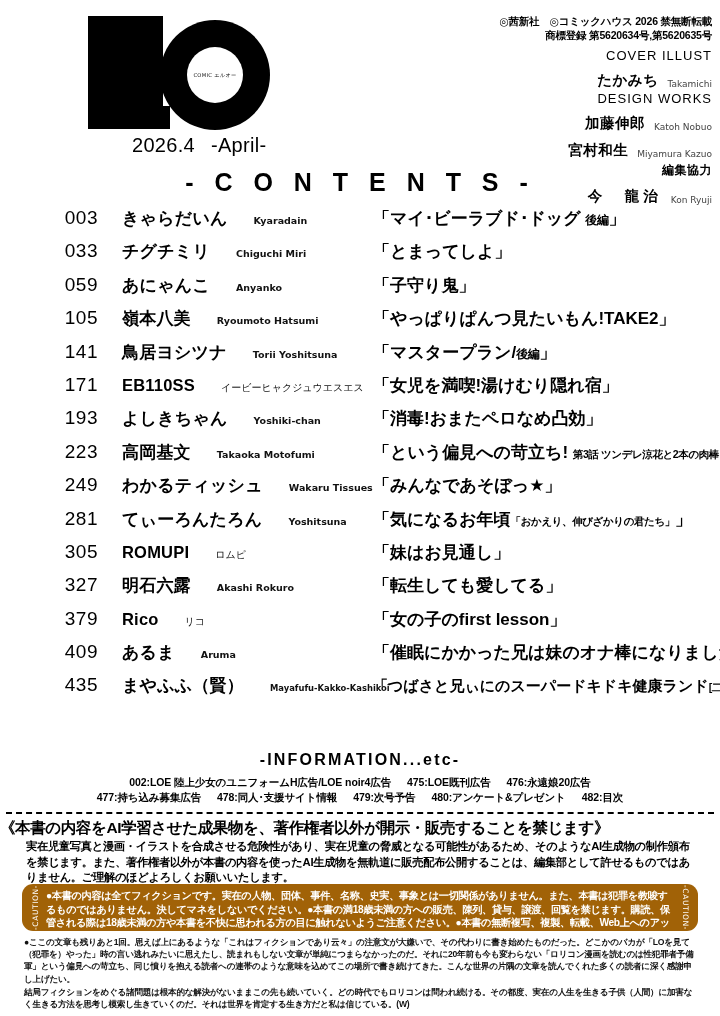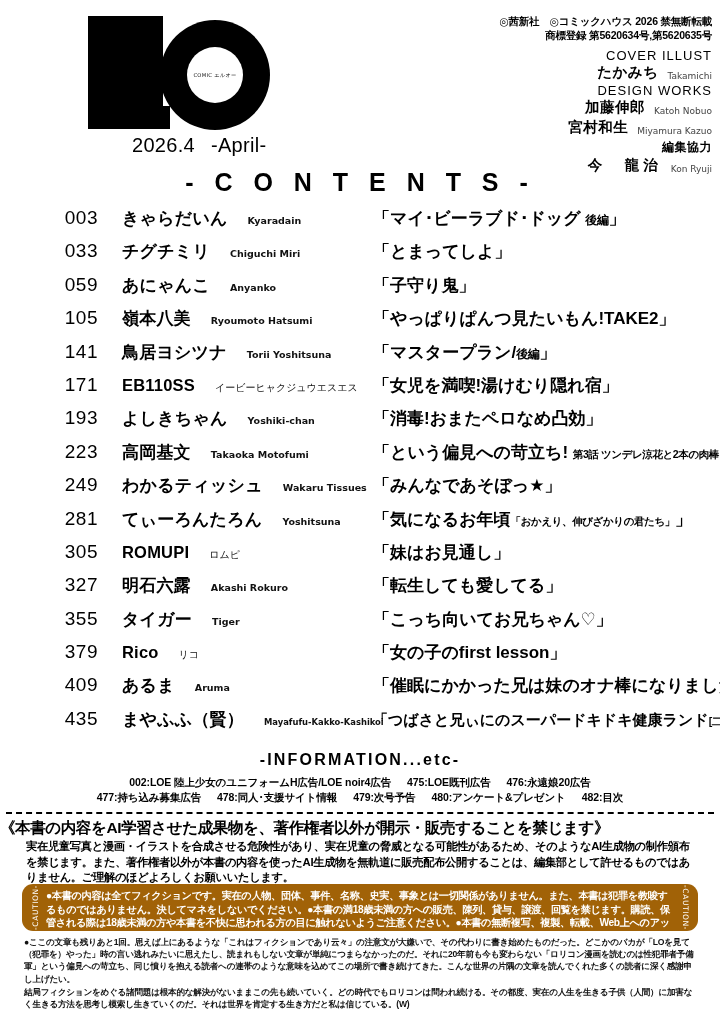--- a/index.html
+++ b/index.html
@@ -113,21 +113,21 @@
   .cred-head-jp {
     font-size: 12px;
     letter-spacing: 0.5px;
     white-space: nowrap;
     font-weight: bold;
   }
   .cred-name-row {
     display: flex;
     align-items: baseline;
     justify-content: flex-end;
-    margin-top: 0px;
+    margin-top: 8px;
     margin-bottom: 1px;
   }
   .cred-jp {
     font-size: 14.5px;
     font-weight: bold;
     letter-spacing: 0.5px;
     white-space: nowrap;
   }
   .cred-jp.spaced { letter-spacing: 4px; }
   .cred-rom {
@@ -186,21 +186,21 @@
   .toc-author {
     font-size: 17px;
     font-weight: bold;
     letter-spacing: 0.2px;
     white-space: nowrap;
   }
   .toc-author.latin { font-size: 16.5px; letter-spacing: 0.2px; }
   .toc-rom {
     font-size: 9.5px;
     font-weight: bold;
-    margin-left: 4px;
+    margin-left: 10px;
     white-space: nowrap;
     font-family: "DejaVu Sans", sans-serif;
     color: #111;
     padding-left: 16px;
   }
   .toc-rom.kana { font-size: 10px; font-family: "Liberation Sans", sans-serif; font-weight: 500;}
   .toc-title {
     font-size: 17px;
     font-weight: bold;
     letter-spacing: 0px;
@@ -493,28 +493,20 @@
 
   <div class="toc-row">
     <div class="toc-page">327</div>
     <div class="toc-author-cell">
       <span class="toc-author">明石六露</span>
       <span class="toc-rom">Akashi Rokuro</span>
     </div>
     <div class="toc-title"><span>「転生しても愛してる」</span><span class="sm"></span><span></span></div>
   </div>
 
-  <div class="toc-row">
-    <div class="toc-page">355</div>
-    <div class="toc-author-cell">
-      <span class="toc-author">タイガー</span>
-      <span class="toc-rom">Tiger</span>
-    </div>
-    <div class="toc-title"><span>「こっち向いてお兄ちゃん♡」</span><span class="sm"></span><span></span></div>
-  </div>
 
   <div class="toc-row">
     <div class="toc-page">379</div>
     <div class="toc-author-cell">
       <span class="toc-author latin">Rico</span>
       <span class="toc-rom kana">リコ</span>
     </div>
     <div class="toc-title"><span>「女の子のfirst lesson」</span><span class="sm"></span><span></span></div>
   </div>
 

